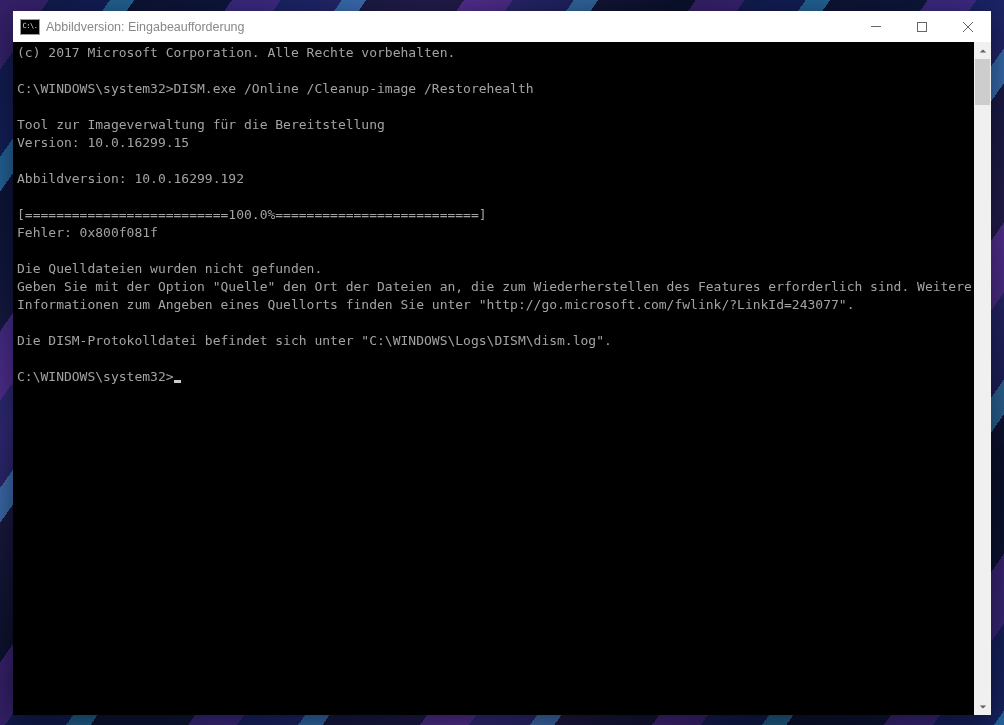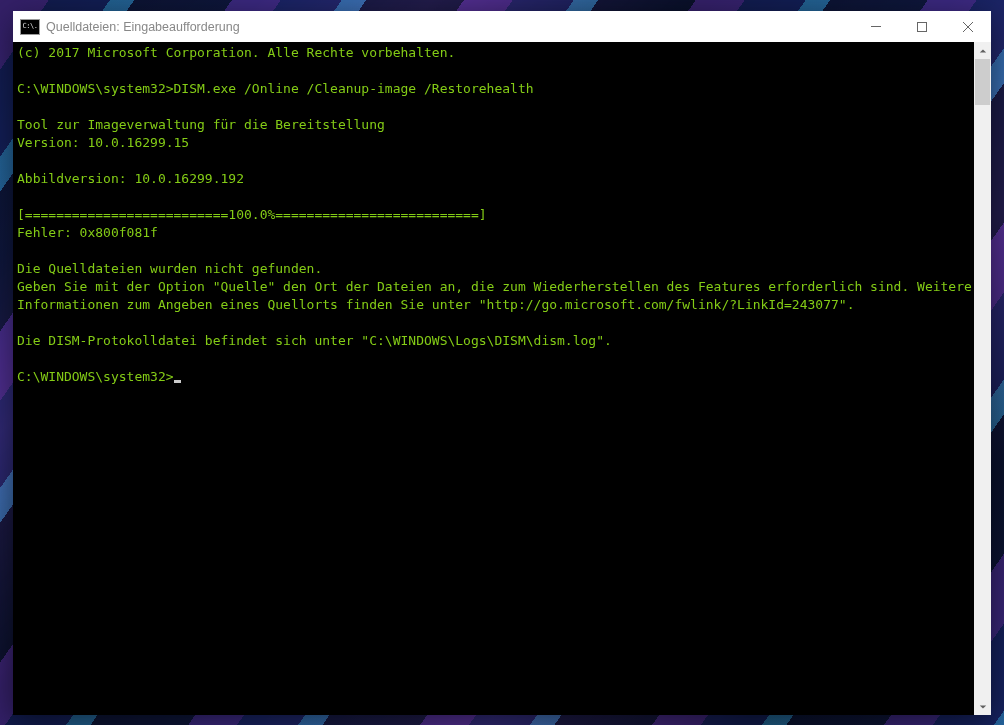--- a/index.html
+++ b/index.html
@@ -89,21 +89,21 @@
   .console-wrap {
     flex: 1 1 auto;
     position: relative;
     background: #000000;
     min-height: 0;
   }
   .console {
     position: absolute;
     left: 0; top: 0; bottom: 0;
     right: 17px; 
-    color: #84cc16;
+    color: #a3a3a3;
     font-family: Consolas, "Lucida Console", monospace;
     font-size: 13px;
     line-height: 18px;
     white-space: pre-wrap;
     word-break: break-all;
     padding: 2px 0 0 4px;
     overflow: hidden;
   }
   .console .line { min-height: 18px; }
   .cursor {
@@ -151,21 +151,21 @@
 <body>
 
 <div class="backdrop"></div>
 
 <div class="window">
 
   <div class="titlebar">
     <div class="icon-holder">
       <span class="cmd-text">C:\.</span>
     </div>
-    <span class="title-text">Quelldateien: Eingabeaufforderung</span>
+    <span class="title-text">Abbildversion: Eingabeaufforderung</span>
     <span class="spacer"></span>
     <div class="win-controls">
       <div class="win-btn">
         <svg viewBox="0 0 10 10">
             <path d="M0 4.5 H10" stroke="currentColor" stroke-width="1" fill="none"></path>
           </svg>
       </div>
       <div class="win-btn">
         <svg viewBox="0 0 10 10">
             <rect x="0.5" y="0.5" width="9" height="9" stroke="currentColor" stroke-width="1" fill="none"></rect>

